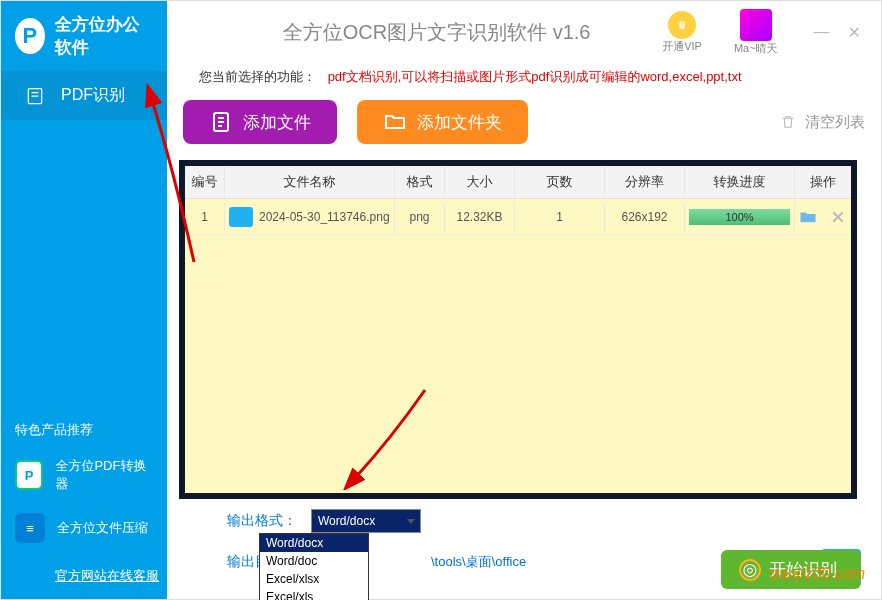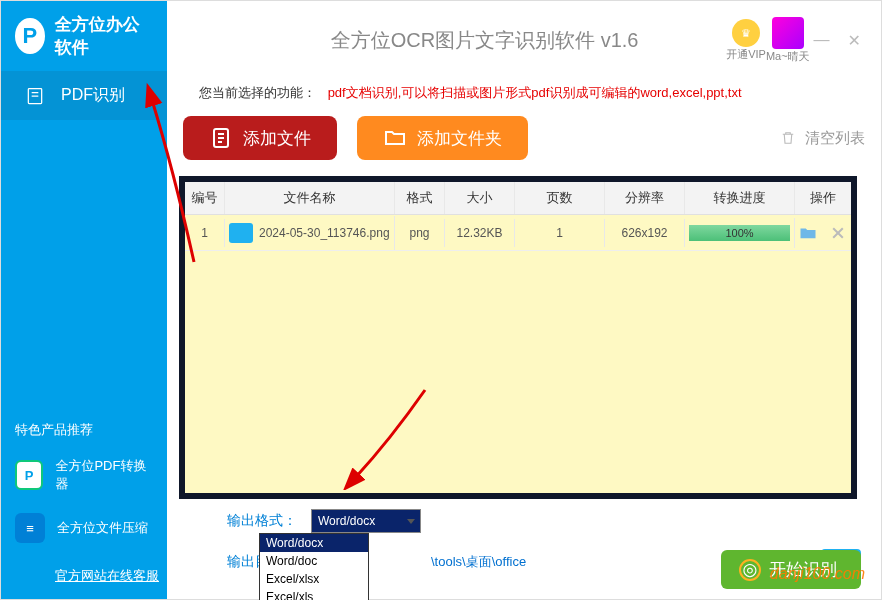--- a/index.html
+++ b/index.html
@@ -15,34 +15,34 @@
 .nav-icon svg { width: 20px; height: 20px; stroke: #fff; fill: none; stroke-width: 1.5; }
 .spacer { flex: 1; }
 .promo-header { font-size: 13px; padding: 8px 14px; }
 .promo-item { display: flex; align-items: center; padding: 10px 14px; gap: 12px; font-size: 13px; cursor: pointer; }
 .promo-icon { width: 30px; height: 30px; border-radius: 6px; display: flex; align-items: center; justify-content: center; font-weight: bold; }
 .promo-icon.pdf { background: #fff; color: #00a0e9; border: 2px solid #0fc87a; }
 .promo-icon.zip { background: #0080d6; color: #fff; }
 .bottom-links { display: flex; justify-content: flex-end; padding: 14px 8px; font-size: 13px; }
 .bottom-links span { text-decoration: underline; cursor: pointer; }
 .main { flex: 1; display: flex; flex-direction: column; background: #fff; position: relative; }
-.topbar { display: flex; align-items: center; padding: 16px 16px; gap: 0; }
+.topbar { display: flex; align-items: center; padding: 8px 16px; gap: 32px; }
 .app-title { flex: 1; text-align: center; font-size: 20px; color: #888; padding-left: 60px; }
 .vip-btn { display: flex; flex-direction: column; align-items: center; cursor: pointer; font-size: 11px; color: #888; }
 .crown { width: 28px; height: 28px; border-radius: 50%; background: #ffd040; display: flex; align-items: center; justify-content: center; color: #fff; }
 .avatar { width: 32px; height: 32px; border-radius: 4px; background: linear-gradient(135deg,#f0d,#a0f); display: flex; align-items: center; justify-content: center; color: #fff; font-size: 10px; }
 .user-name { font-size: 11px; color: #888; text-align: center; }
 .win-controls { display: flex; gap: 10px; color: #bbb; }
 .win-controls span { cursor: pointer; font-size: 16px; padding: 0 4px; }
 .desc-line { padding: 4px 32px; font-size: 13px; }
 .desc-line .label { color: #333; }
 .desc-line .desc { color: #e60000; margin-left: 8px; }
 .action-bar { display: flex; align-items: center; padding: 10px 16px; gap: 20px; }
 .big-btn { display: flex; align-items: center; gap: 10px; padding: 10px 26px; border-radius: 8px; color: #fff; font-size: 17px; cursor: pointer; }
-.btn-blue { background: #b91c1c; }
+.btn-blue { background: #a21caf; }
 .btn-orange { background: #ff8a1f; }
 .big-btn svg { width: 24px; height: 24px; stroke: #fff; fill: none; stroke-width: 2; }
 .clear-list { margin-left: auto; display: flex; align-items: center; gap: 8px; color: #999; font-size: 15px; cursor: pointer; }
 .clear-list svg { width: 18px; height: 18px; stroke: #bbb; fill: none; stroke-width: 1.5; }
 .table-wrap { margin: 6px 24px 0 12px; border: 6px solid #0f172a; flex: 1; overflow: hidden; background: #fef9c3; }
 .thead { display: flex; background: #f3f3f3; font-size: 13px; color: #333; border-bottom: 1px solid #e0e0e0; }
 .thead > div, .trow > div { padding: 7px 4px; text-align: center; border-right: 1px solid #e8e8e8; }
 .thead > div:last-child, .trow > div:last-child { border-right: none; }
 .c-idx { width: 40px; }
 .c-name { width: 170px; text-align: left; padding-left: 6px; display: flex; align-items: center; gap: 6px; }

